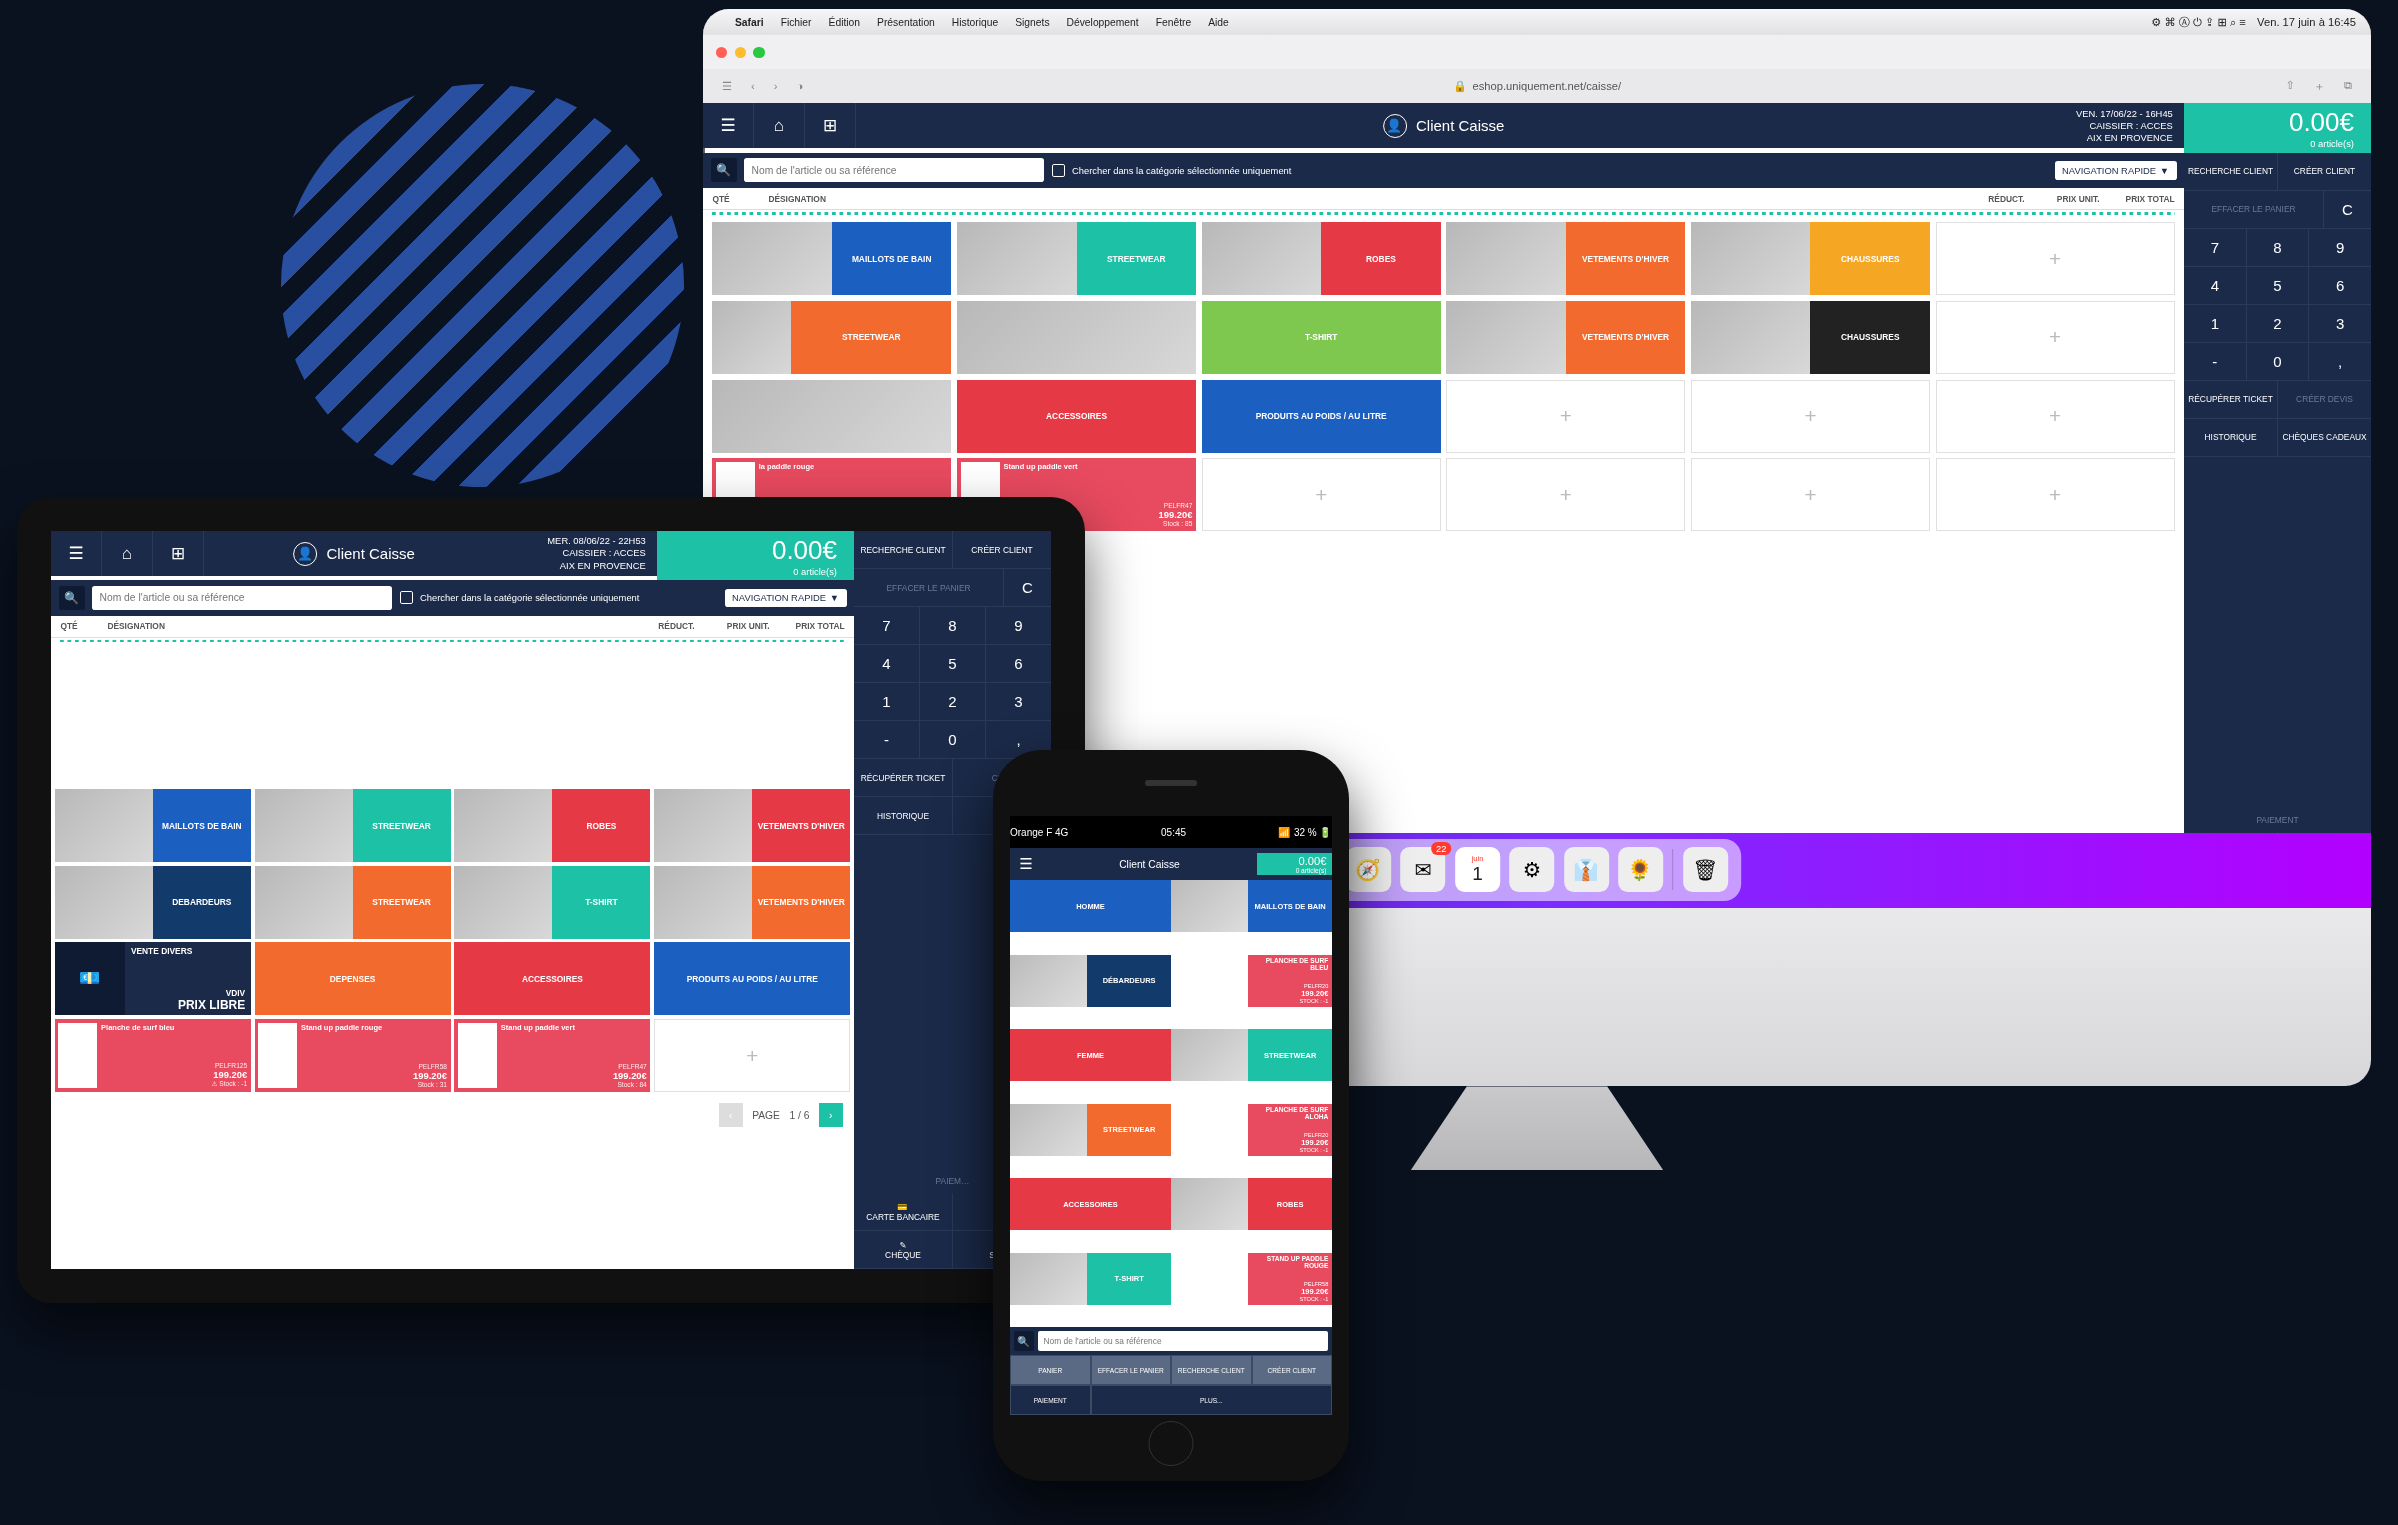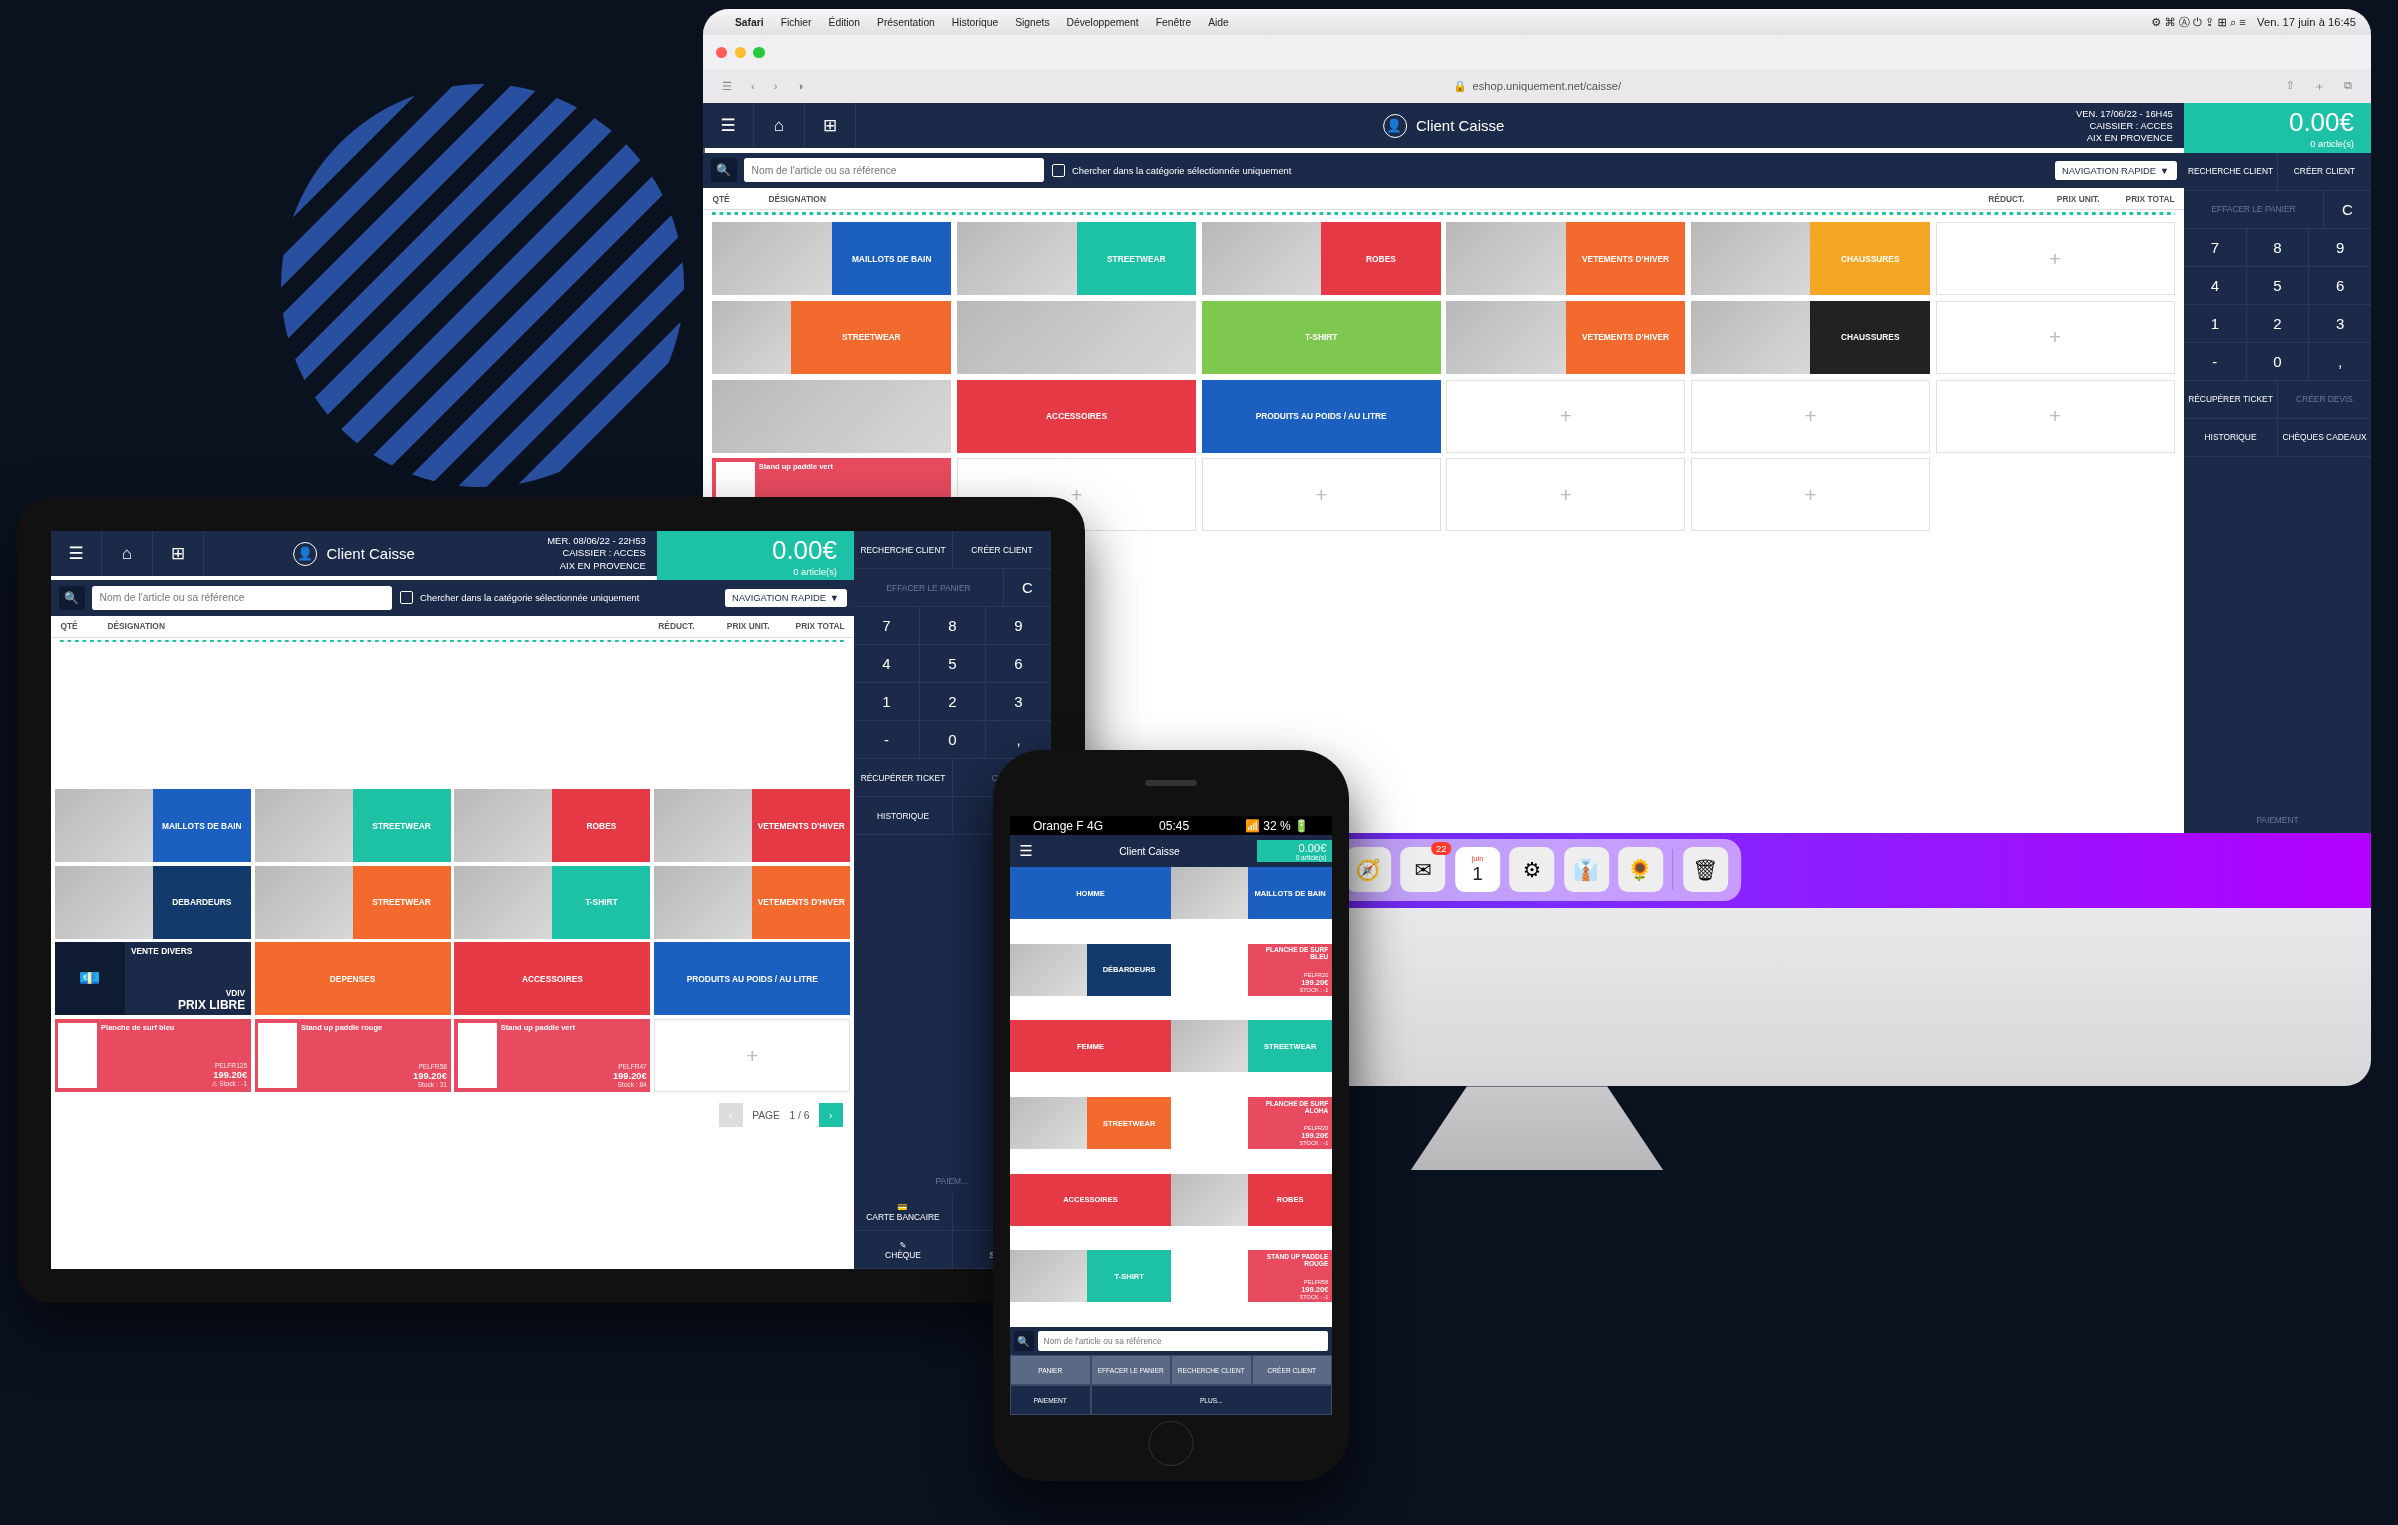--- a/index.html
+++ b/index.html
@@ -129,21 +129,21 @@
   .tab-blank{height:141px;background:#fff}
   .tab-grid{display:grid;grid-template-columns:repeat(4,1fr);gap:3.7px;padding:3.7px}
   .tab-right{width:197px;background:#1b2a49;color:#fff;display:flex;flex-direction:column;font-size:8.4px}
 
   
   .phone{position:absolute;left:993px;top:750px;width:356px;height:731px;z-index:3;
     background:#111;border-radius:49px;padding:66px 17px;box-shadow:0 28px 56px rgba(0,0,0,.7)}
   .phone .speaker{position:absolute;top:30px;left:50%;transform:translateX(-50%);width:52px;height:5.6px;background:#333;border-radius:2.8px}
   .phone .home{position:absolute;bottom:15px;left:50%;transform:translateX(-50%);width:45px;height:45px;border:1.9px solid #333;border-radius:50%}
   .phone-screen{width:100%;height:100%;background:#fff;display:flex;flex-direction:column;overflow:hidden}
-  .ph-status{height:19px;background:#000;color:#fff;font-size:12px;display:flex;align-items:center;justify-content:space-between;padding:0 23px}
+  .ph-status{height:32px;background:#000;color:#fff;font-size:10px;display:flex;align-items:center;justify-content:space-between;padding:0 0}
   .ph-top{background:#1b2a49;color:#fff;display:flex;align-items:center;height:32px}
   .ph-top .menu{width:32px;text-align:center;font-size:15px}
   .ph-top .title{flex:1;text-align:center;font-size:10.3px}
   .ph-top .total{width:75px;background:#1dc1a6;text-align:right;padding:1.9px 5.6px}
   .ph-top .total .a{font-size:11.2px}.ph-top .total .c{font-size:6.6px}
   .ph-grid{flex:1;display:grid;grid-template-columns:repeat(2,1fr)}
   .ph-tile{height:52px;display:flex;color:#fff;font-size:7.5px;font-weight:700;text-transform:uppercase}
   .ph-tile .img{width:48%;background:linear-gradient(135deg,#bbb,#ddd)}
   .ph-tile .lbl{flex:1;display:flex;align-items:center;justify-content:center;text-align:center;padding:1.9px}
   .ph-search{background:#1b2a49;padding:3.7px;display:flex;gap:3.7px}
@@ -295,20 +295,31 @@
                 </div>
                 <div class="tile c-blue full">
                   <div class="lbl">PRODUITS AU POIDS / AU LITRE</div>
                 </div>
                 <div class="tile add">+</div>
                 <div class="tile add">+</div>
                 <div class="tile add">+</div>
                 <div class="prod-tile">
       <div class="pimg"></div>
                   <div class="pinfo">
+      <div class="name">la paddle rouge</div>
+      <div style="text-align:right">
+                      <div class="meta"></div>
+      <div class="price"></div>
+                      <div class="meta"></div>
+                    </div>
+                  </div>
+                </div>
+                <div class="prod-tile">
+      <div class="pimg"></div>
+                  <div class="pinfo">
       <div class="name">Stand up paddle vert</div>
       <div style="text-align:right">
                       <div class="meta">PELFR47</div>
       <div class="price">199.20€</div>
                       <div class="meta">Stock : 85</div>
                     </div>
                   </div>
                 </div>
                 <div class="tile add">+</div>
                 <div class="tile add">+</div>

